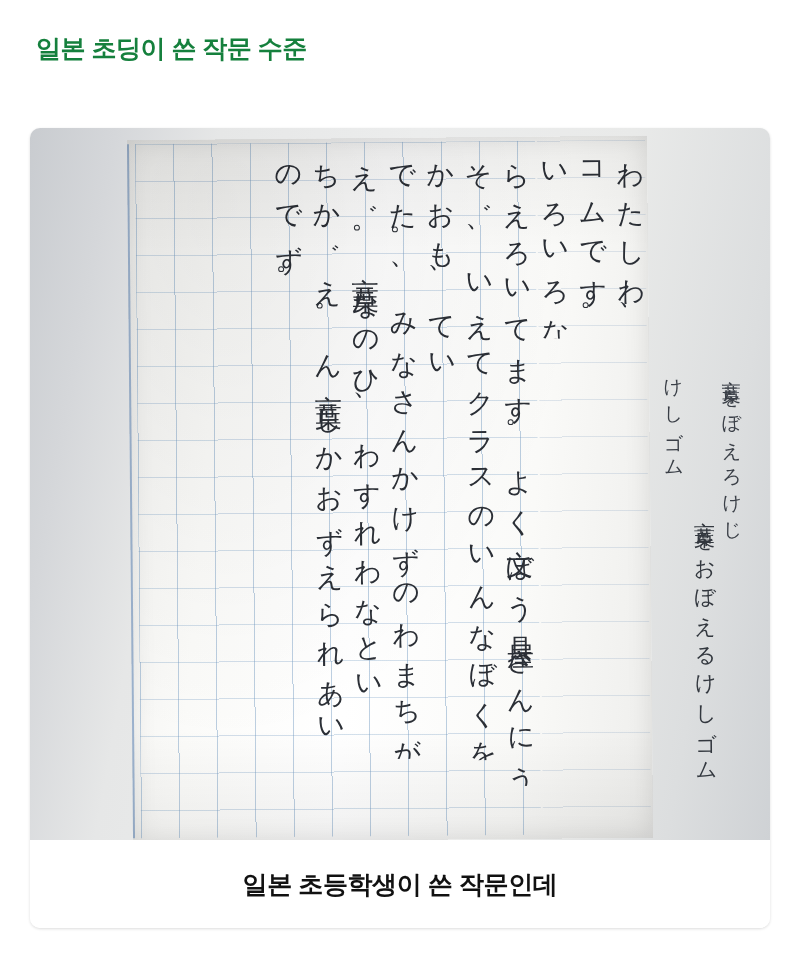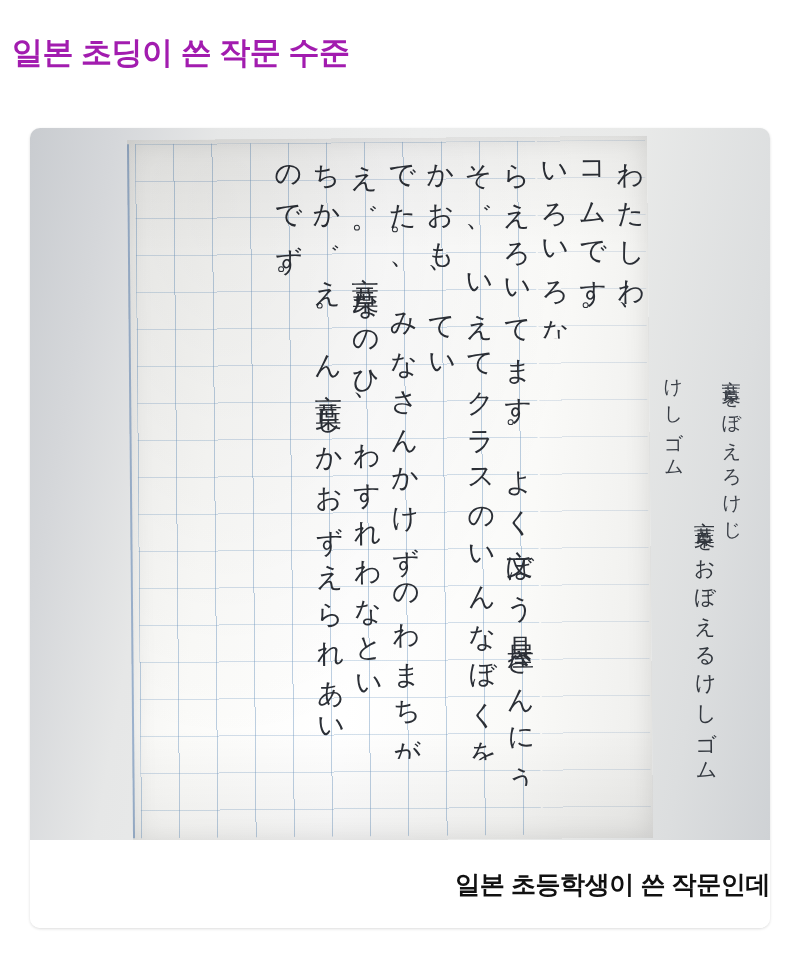--- a/index.html
+++ b/index.html
@@ -18,26 +18,26 @@
   .page {
     width: 800px;
     height: 959px;
     position: relative;
     background: #ffffff;
     box-sizing: border-box;
   }
 
   .post-title {
     position: absolute;
-    left: 12px;
+    left: 36px;
     top: 32px;
-    font-size: 31px;
+    font-size: 25px;
     font-weight: 700;
     letter-spacing: -0.5px;
-    color: #a21caf;
+    color: #15803d;
     white-space: nowrap;
   }
 
   .card {
     position: absolute;
     left: 30px;
     top: 128px;
     width: 740px;
     height: 800px;
     background: #fdfdfd;
@@ -166,21 +166,21 @@
 
   .caption-bar {
     position: absolute;
     left: 0;
     top: 712px;
     width: 740px;
     height: 88px;
     background: #ffffff;
     display: flex;
     align-items: center;
-    justify-content: flex-end;
+    justify-content: center;
   }
   .caption-text {
     font-size: 25px;
     font-weight: 700;
     letter-spacing: -0.4px;
     color: #111111;
   }
 </style>
 </head>
 <body>

